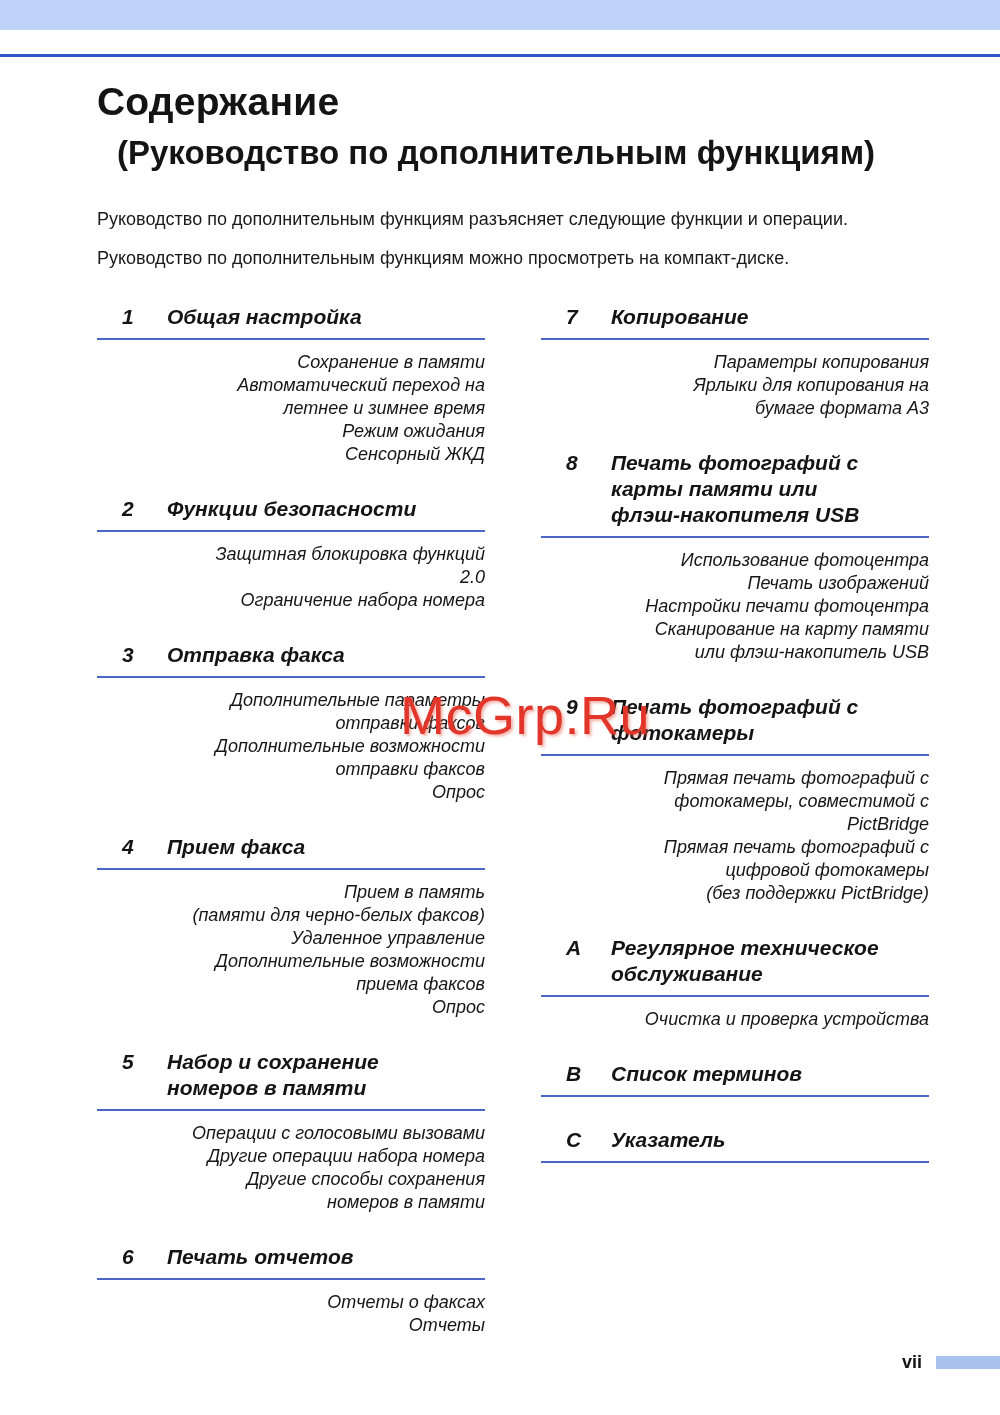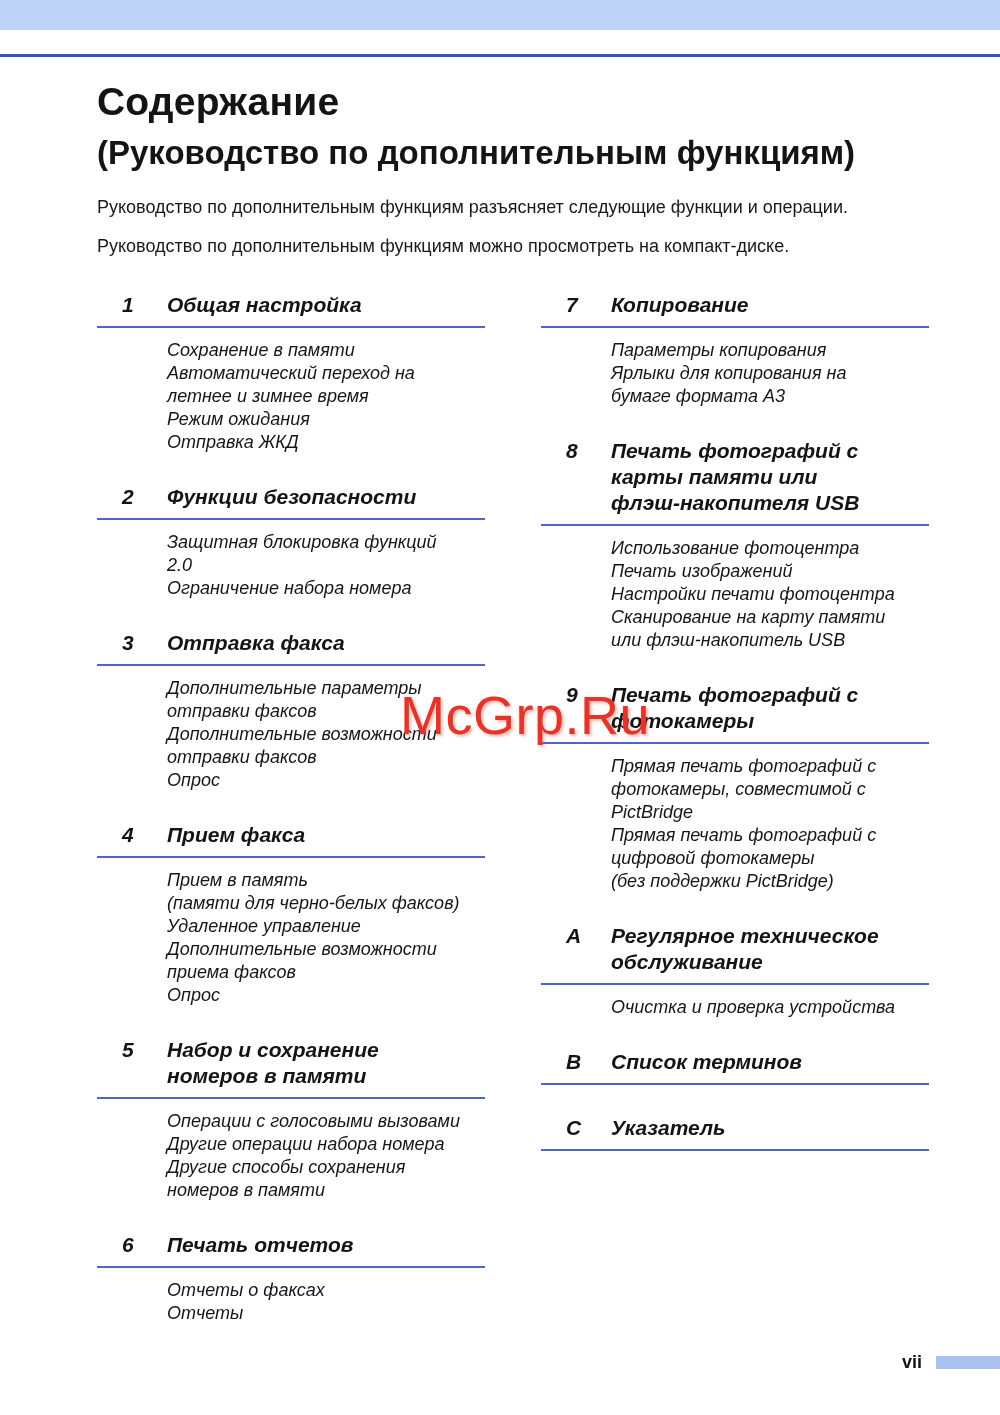--- a/index.html
+++ b/index.html
@@ -41,25 +41,26 @@
     letter-spacing: 0.2px;
     color: #141414;
   }
   .page-subtitle {
     font-size: 33px;
     font-weight: bold;
     line-height: 1.15;
     margin-top: 10px;
     white-space: nowrap;
     color: #141414;
+    margin-left: 20px;
   }
   .intro-line {
     font-size: 18px;
     line-height: 1.3;
-    margin-top: 24px;
+    margin-top: 36px;
     color: #1a1a1a;
   }
   .intro-line + .intro-line { margin-top: 16px; }
 
   .toc {
     display: flex;
     margin-top: 34px;
     gap: 56px;
   }
   .toc-col { width: 390px; }
@@ -81,20 +82,21 @@
     width: 45px;
     flex-shrink: 0;
   }
   .chapter-title {
     white-space: pre-line;
   }
   .chapter-items {
     list-style: none;
     margin-top: 11px;
     padding-left: 70px;
+    text-align: right;
   }
   .chapter-items li {
     font-size: 18px;
     font-style: italic;
     line-height: 23px;
     white-space: pre-line;
     color: #161616;
   }
 
   .watermark {
@@ -147,21 +149,21 @@
         <section class="chapter">
           <div class="chapter-heading">
             <span class="chapter-num">1</span>
             <span class="chapter-title">Общая настройка</span>
           </div>
           <ul class="chapter-items">
             <li>Сохранение в памяти</li>
             <li>Автоматический переход на
 летнее и зимнее время</li>
             <li>Режим ожидания</li>
-            <li>Отправка ЖКД</li>
+            <li>Сенсорный ЖКД</li>
           </ul>
         </section>
 
         <section class="chapter">
           <div class="chapter-heading">
             <span class="chapter-num">2</span>
             <span class="chapter-title">Функции безопасности</span>
           </div>
           <ul class="chapter-items">
             <li>Защитная блокировка функций

